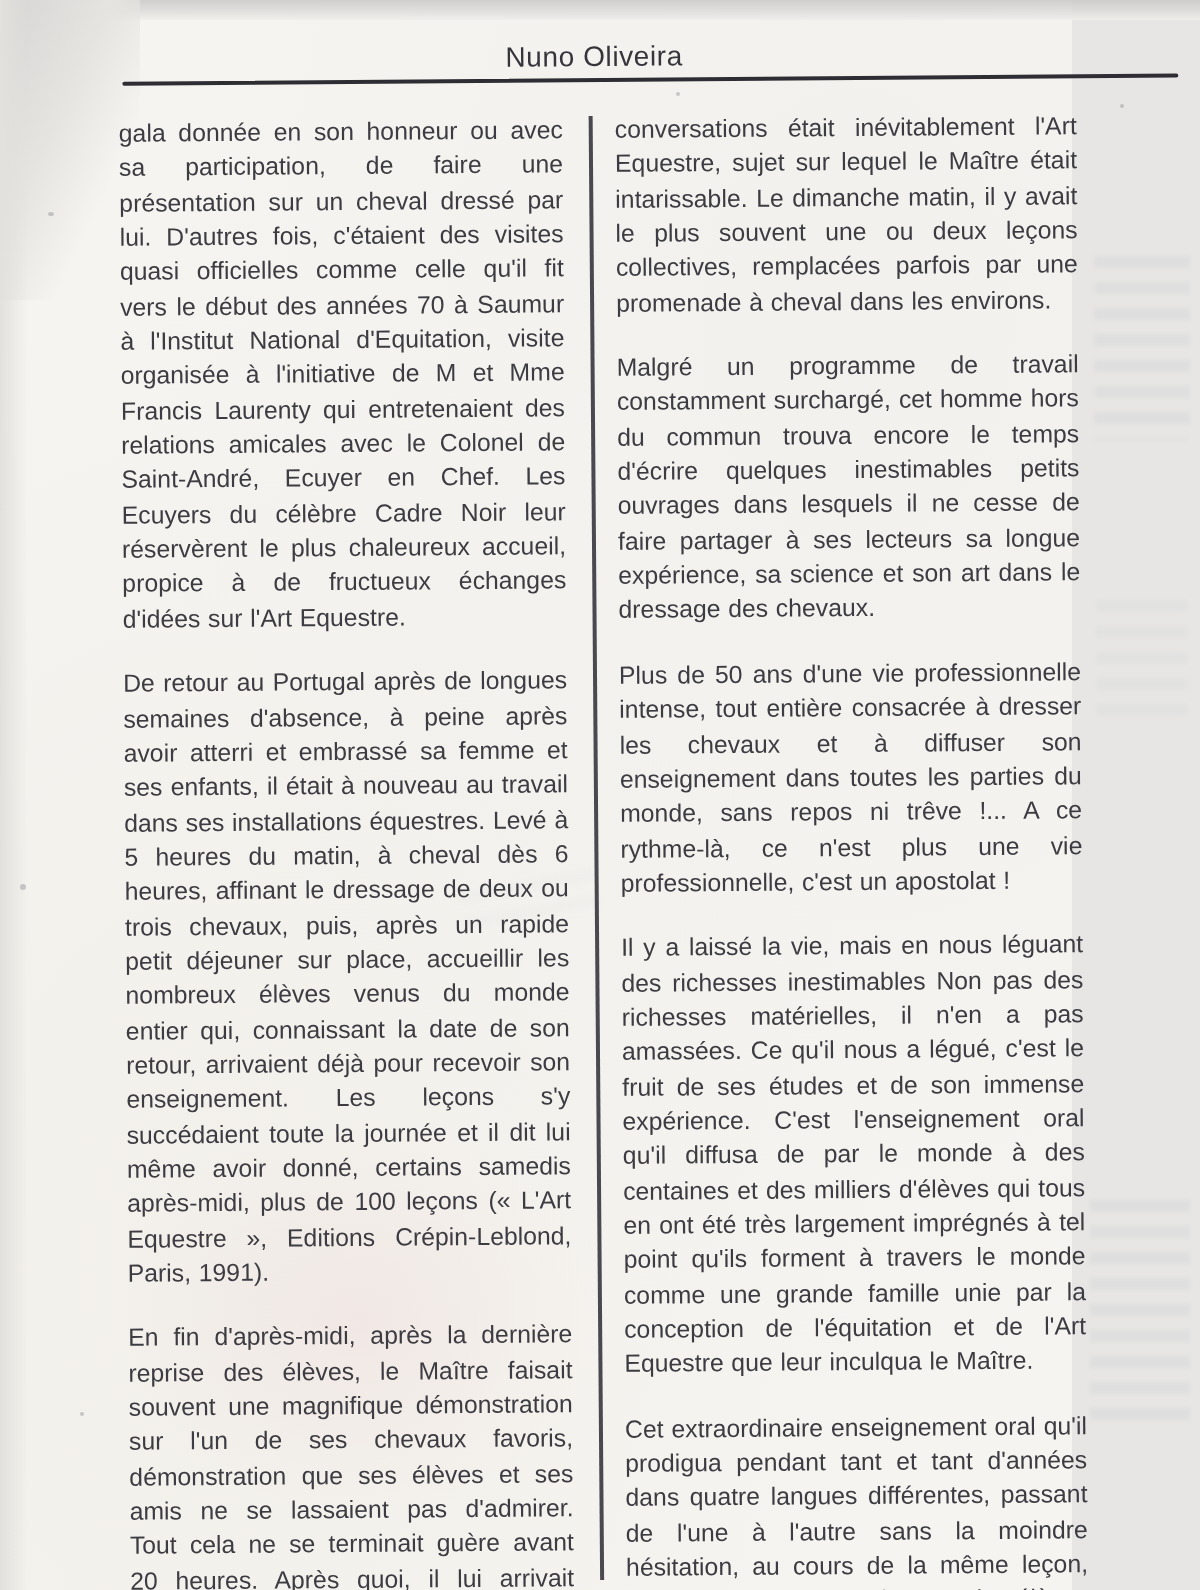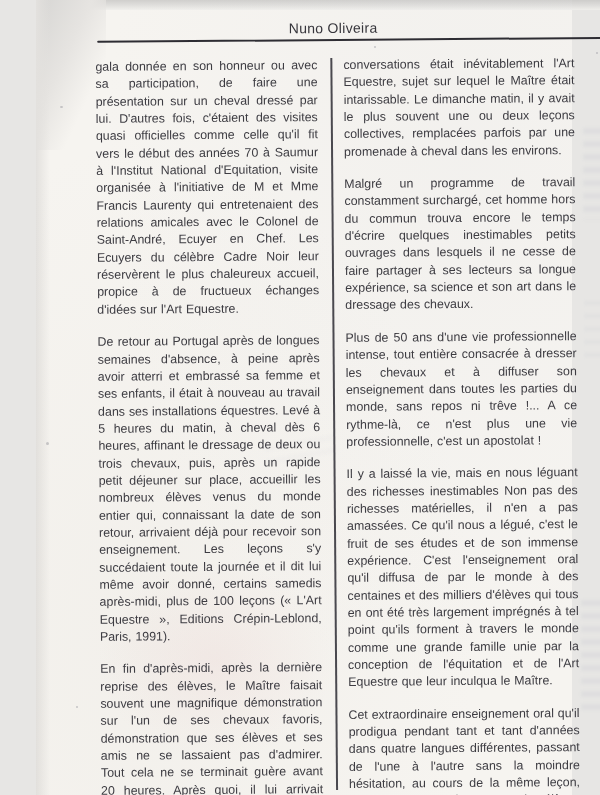--- a/index.html
+++ b/index.html
@@ -6,21 +6,20 @@
   html, body {
     width: 600px; height: 795px;
     font-family: "Liberation Sans", "DejaVu Sans", sans-serif;
     background: #e7e6e4;
     overflow: hidden;
   }
   .scan {
     position: relative;
     width: 536px; height: 795px;
     background: #f6f4f0;
-    margin-left: 36px;
   }
   
   .top-strip {
     position: absolute; left: 0; top: 0; width: 600px; height: 10px;
     background: linear-gradient(180deg, #c9c8c6 0%, #dddcda 55%, #f0efec 100%);
     opacity: .85;
   }
   .corner-shadow {
     position: absolute; left: 0; top: 0; width: 70px; height: 150px;
     background: linear-gradient(115deg, #d6d5d3 0%, #e6e4e1 40%, rgba(246,244,240,0) 70%);

